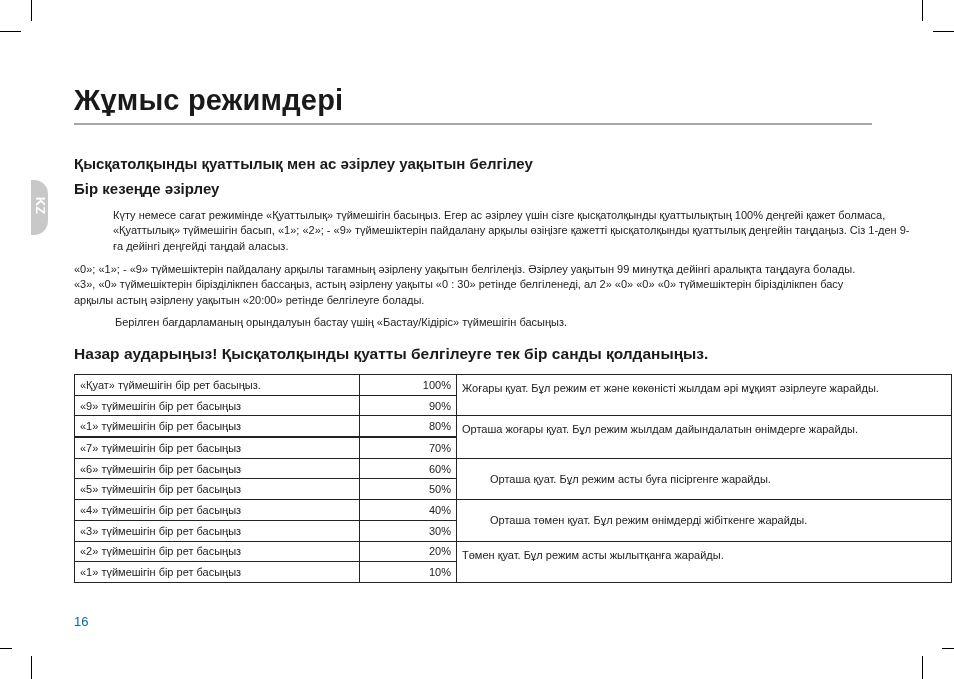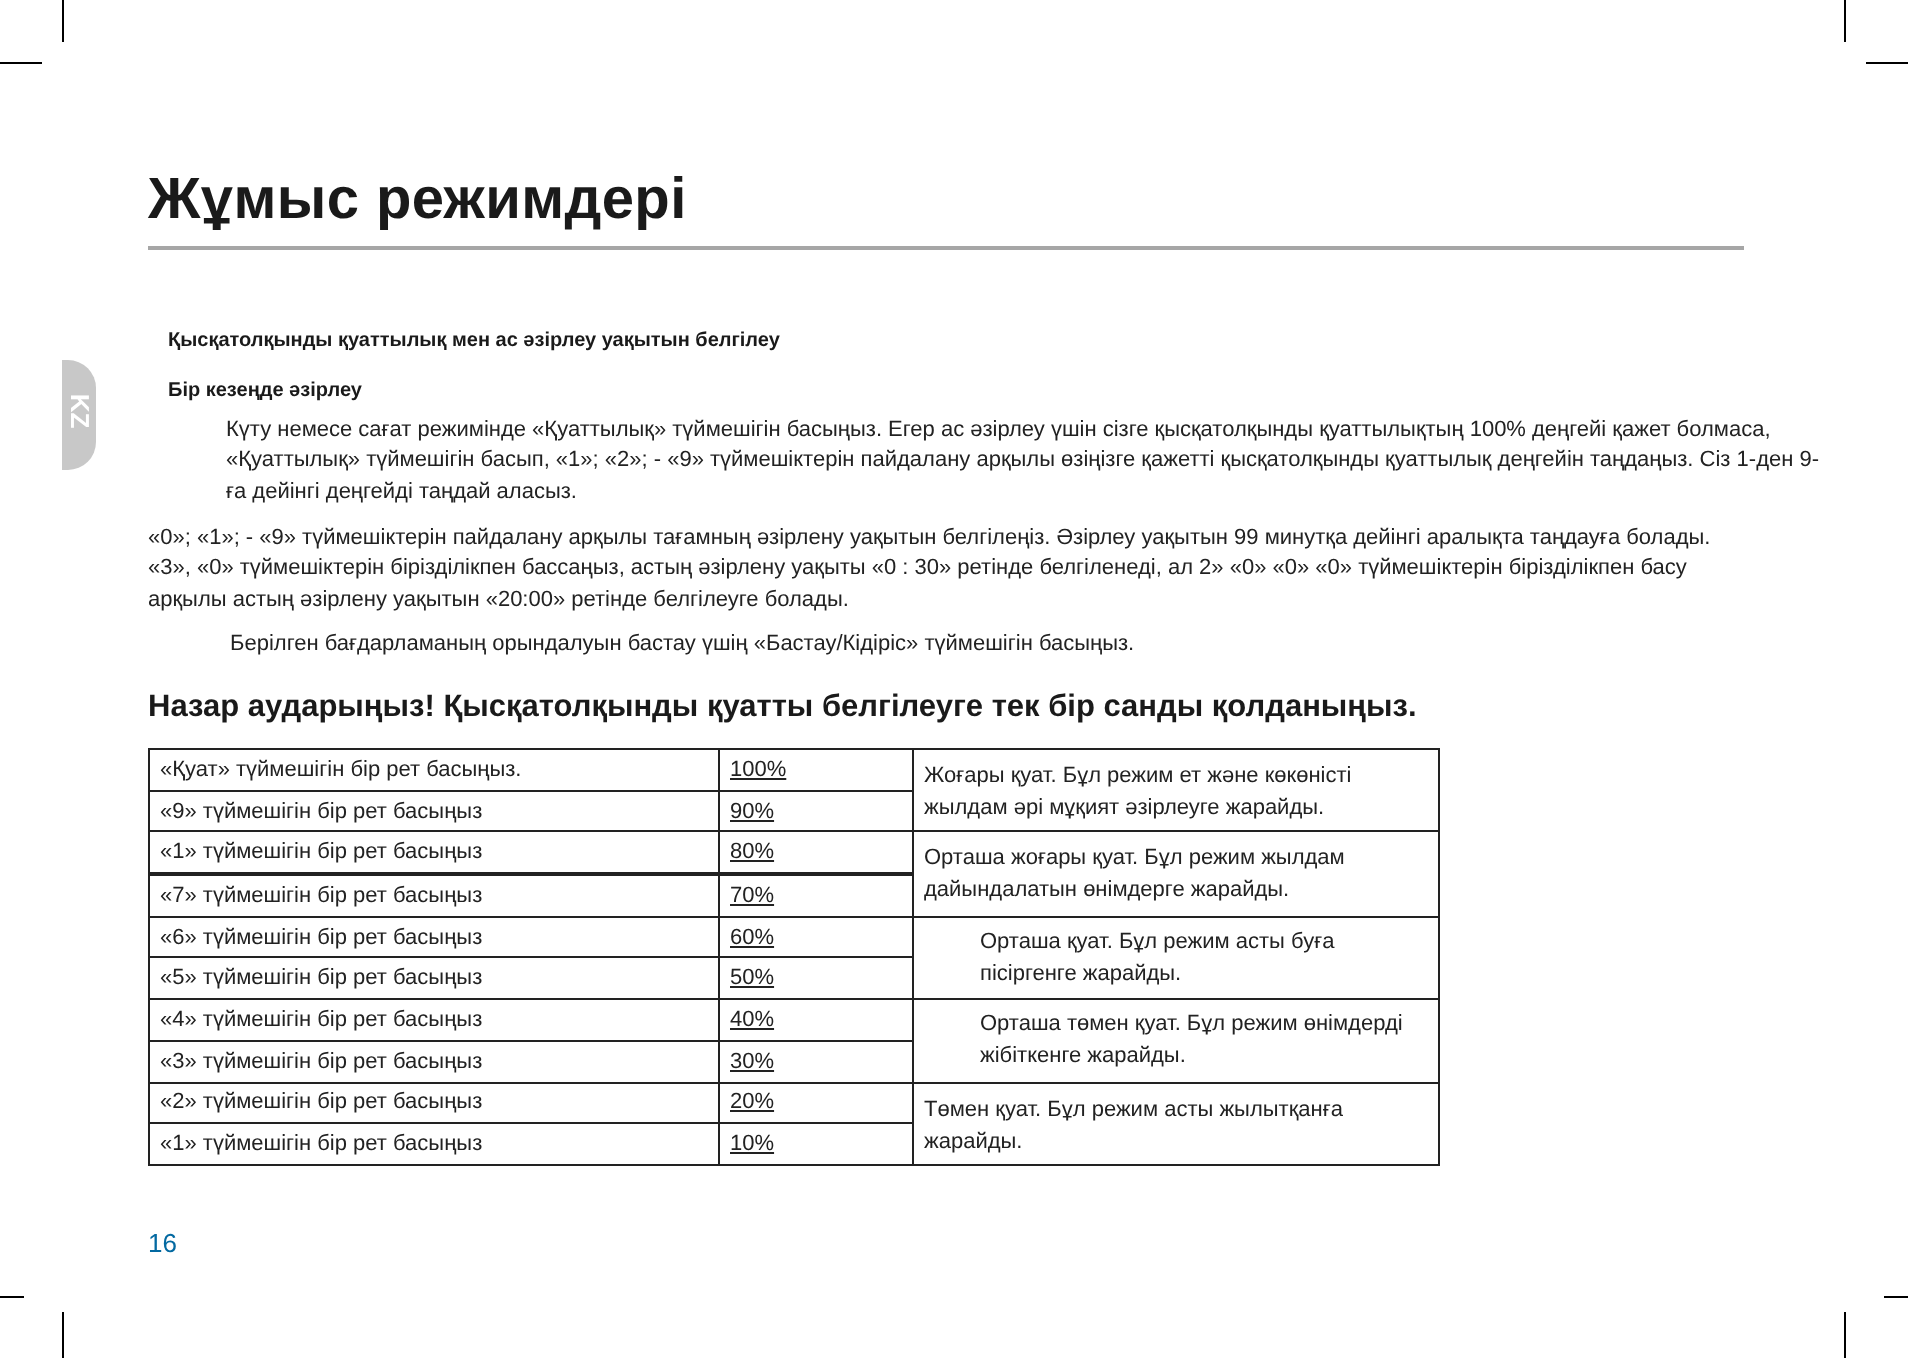--- a/index.html
+++ b/index.html
@@ -5,27 +5,27 @@
   html, body { margin:0; padding:0; }
   body { width:954px; height:679px; background:#ffffff; position:relative; overflow:hidden;
          font-family:"Liberation Sans", sans-serif; color:#1a1a1a; }
   .crop { position:absolute; background:#000; }
   .title { position:absolute; left:74px; top:84px; font-size:29px; font-weight:bold; color:#1a1a1a; letter-spacing:0.2px; margin:0; }
   .title-rule { position:absolute; left:74px; top:123px; width:798px; height:2px; background:#a6a6a6; }
   .lang-tab { position:absolute; left:31px; top:180px; width:17px; height:55px; background:#c8c8c8;
               border-radius:0 14px 14px 0; }
   .lang-tab span { position:absolute; left:-2px; top:18px; width:22px; text-align:center; color:#ffffff; font-weight:bold;
                    font-size:13px; transform:rotate(90deg); display:block; }
-  .h2 { position:absolute; left:74px; font-weight:bold; font-size:10px; color:#1a1a1a; margin:10px;text-align:center; }
+  .h2 { position:absolute; left:74px; font-weight:bold; font-size:15px; color:#1a1a1a; margin:0;text-align:center; }
   .para { position:absolute; left:74px; width:800px; font-size:11px; line-height:15.3px; color:#222; margin:0; }
   .note { position:absolute; left:74px; top:345px; font-size:15.5px; font-weight:bold; color:#1a1a1a; margin:0; }
-  table.power { position:absolute; left:74px; top:374px; width:646px; border-collapse:collapse; font-size:11px; color:#222; }
+  table.power { position:absolute; left:74px; top:374px; width:878px; border-collapse:collapse; font-size:11px; color:#222; }
   table.power td { border:1px solid #222; padding:0 5px; height:19.7px; }
   table.power td.act { width:274px; }
-  table.power td.pct { width:86px; text-align:left;text-decoration:underline; }
+  table.power td.pct { width:86px; text-align:right; }
   table.power td.desc { vertical-align:top; padding-top:5px; line-height:16px; }
   table.power td.desc.mid { vertical-align:middle; padding-top:0;padding-left:33px; }
   .page-num { position:absolute; left:74px; top:614px; font-size:13px; color:#0369a1; }
 </style>
 </head>
 <body>
 
 <div class="crop" style="left:31px;top:0;width:1px;height:21px;"></div>
 <div class="crop" style="left:0;top:31px;width:21px;height:1px;"></div>
 <div class="crop" style="left:922px;top:0;width:1px;height:21px;"></div>

